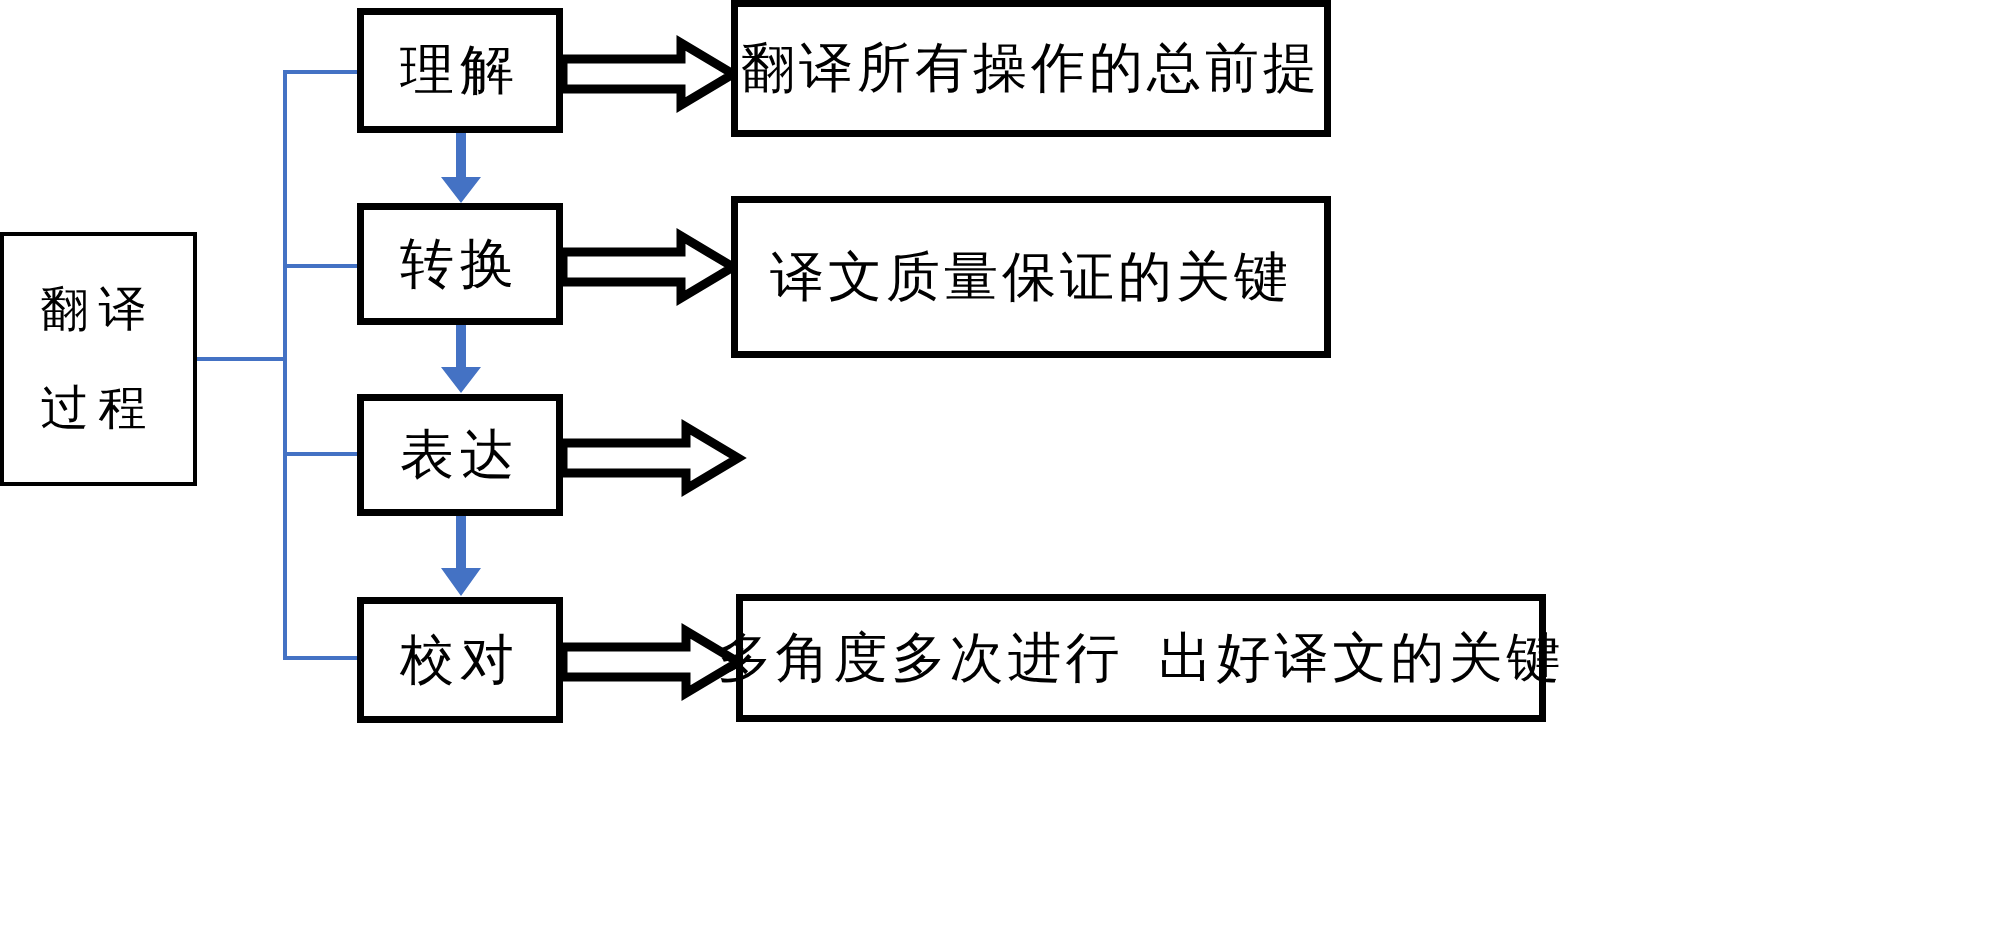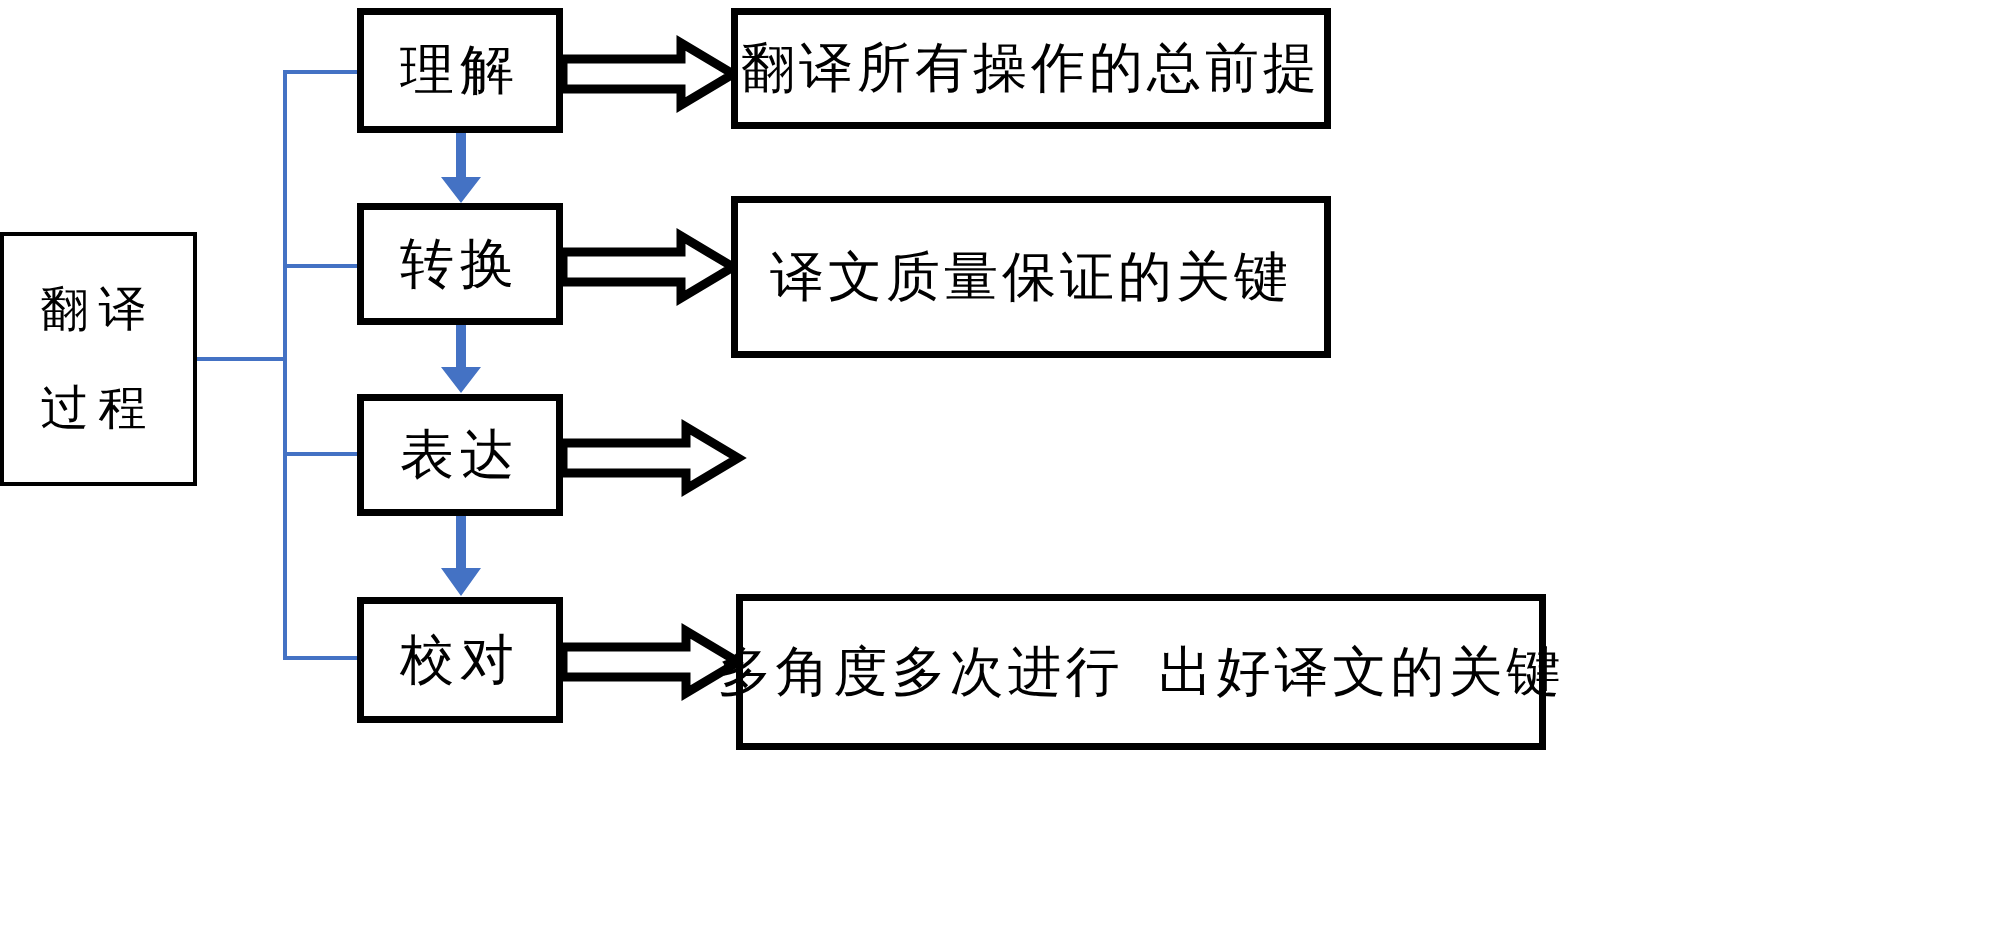--- a/index.html
+++ b/index.html
@@ -74,23 +74,23 @@
   <svg class="arrow" style="left:563px;top:236px;" width="172" height="62" viewBox="0 0 172 62">
     <path d="M0 16 H118 V0 L170 31 L118 62 V46 H0 Z" fill="#ffffff" stroke="#000" stroke-width="9"></path>
   </svg>
   <svg class="arrow" style="left:563px;top:427px;" width="177" height="62" viewBox="0 0 177 62">
     <path d="M0 16 H123 V0 L175 31 L123 62 V46 H0 Z" fill="#ffffff" stroke="#000" stroke-width="9"></path>
   </svg>
   <svg class="arrow" style="left:563px;top:631px;" width="177" height="62" viewBox="0 0 177 62">
     <path d="M0 16 H123 V0 L175 31 L123 62 V46 H0 Z" fill="#ffffff" stroke="#000" stroke-width="9"></path>
   </svg>
 
-  <div class="box desc" style="left:731px;top:8px;width:600px;height:121px;">
+  <div class="box desc" style="left:731px;top:0;width:600px;height:137px;">
     <span>翻译所有操作的总前提</span>
   </div>
   <div class="box desc" style="left:731px;top:196px;width:600px;height:162px;">
     <span>译文质量保证的关键</span>
   </div>
-  <div class="box desc" style="left:736px;top:594px;width:810px;height:156px;">
+  <div class="box desc" style="left:736px;top:594px;width:810px;height:128px;">
     <span>多角度多次进行  出好译文的关键</span>
   </div>
 
 </div>
 
 </body></html>

